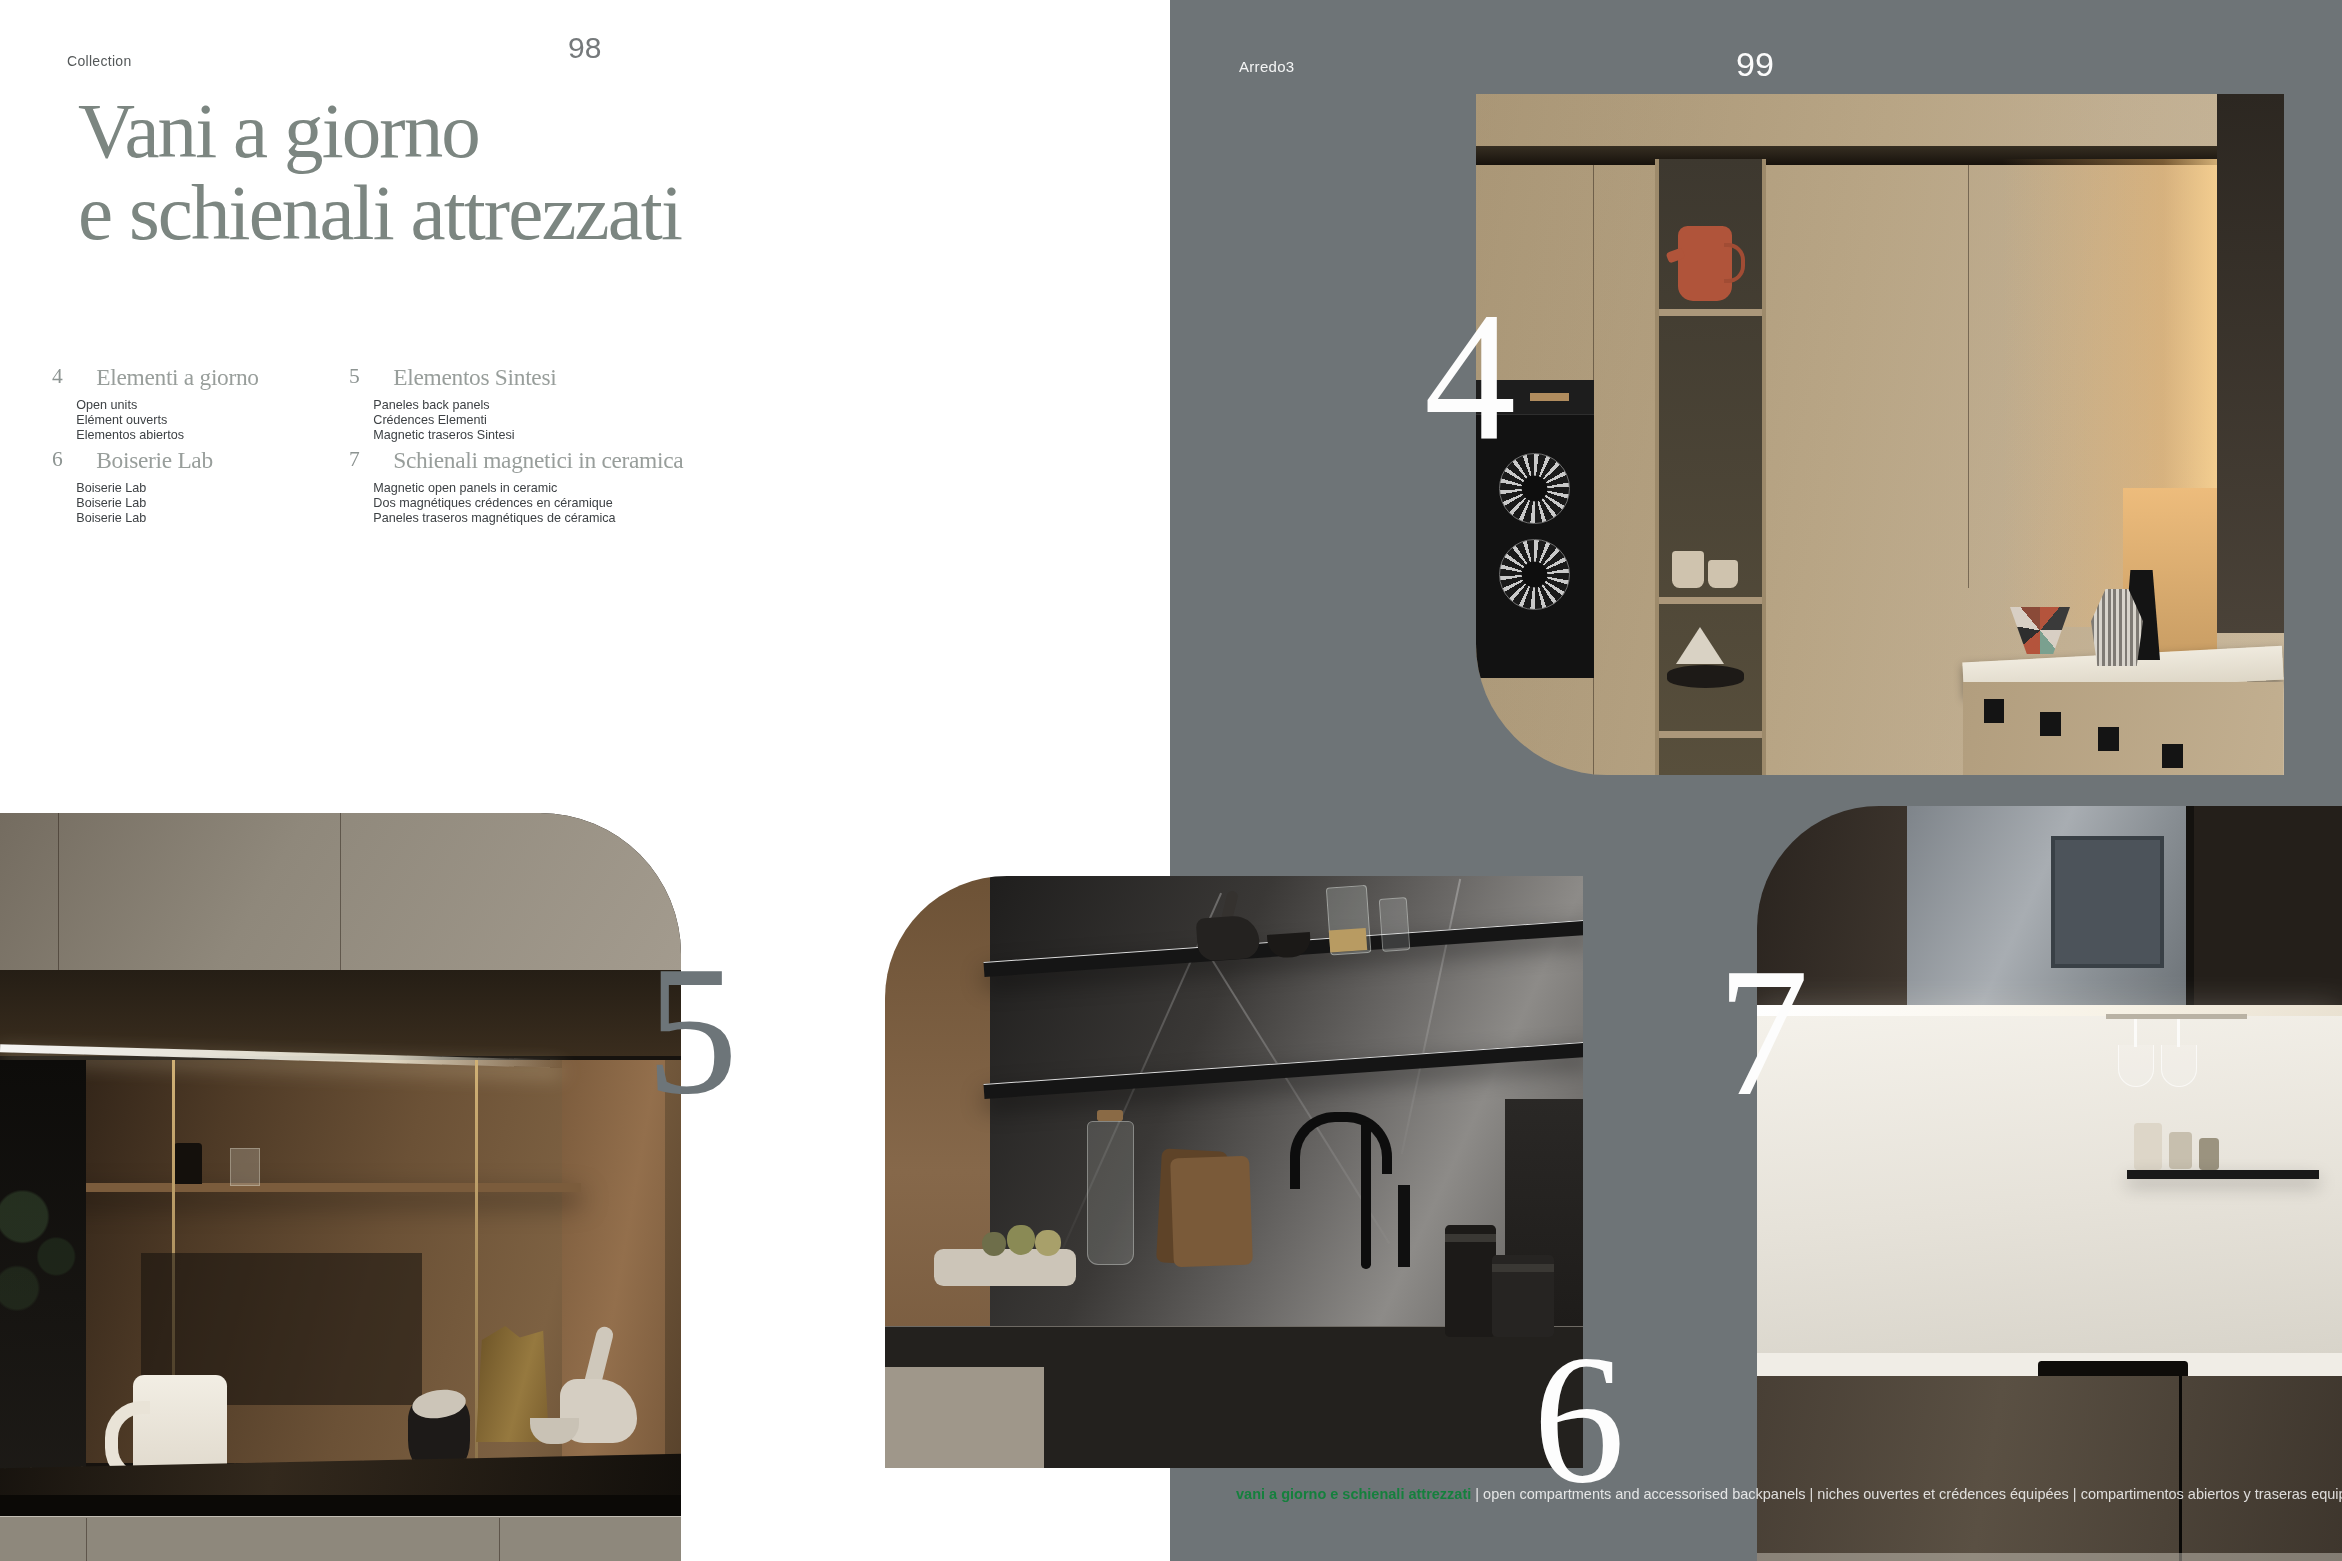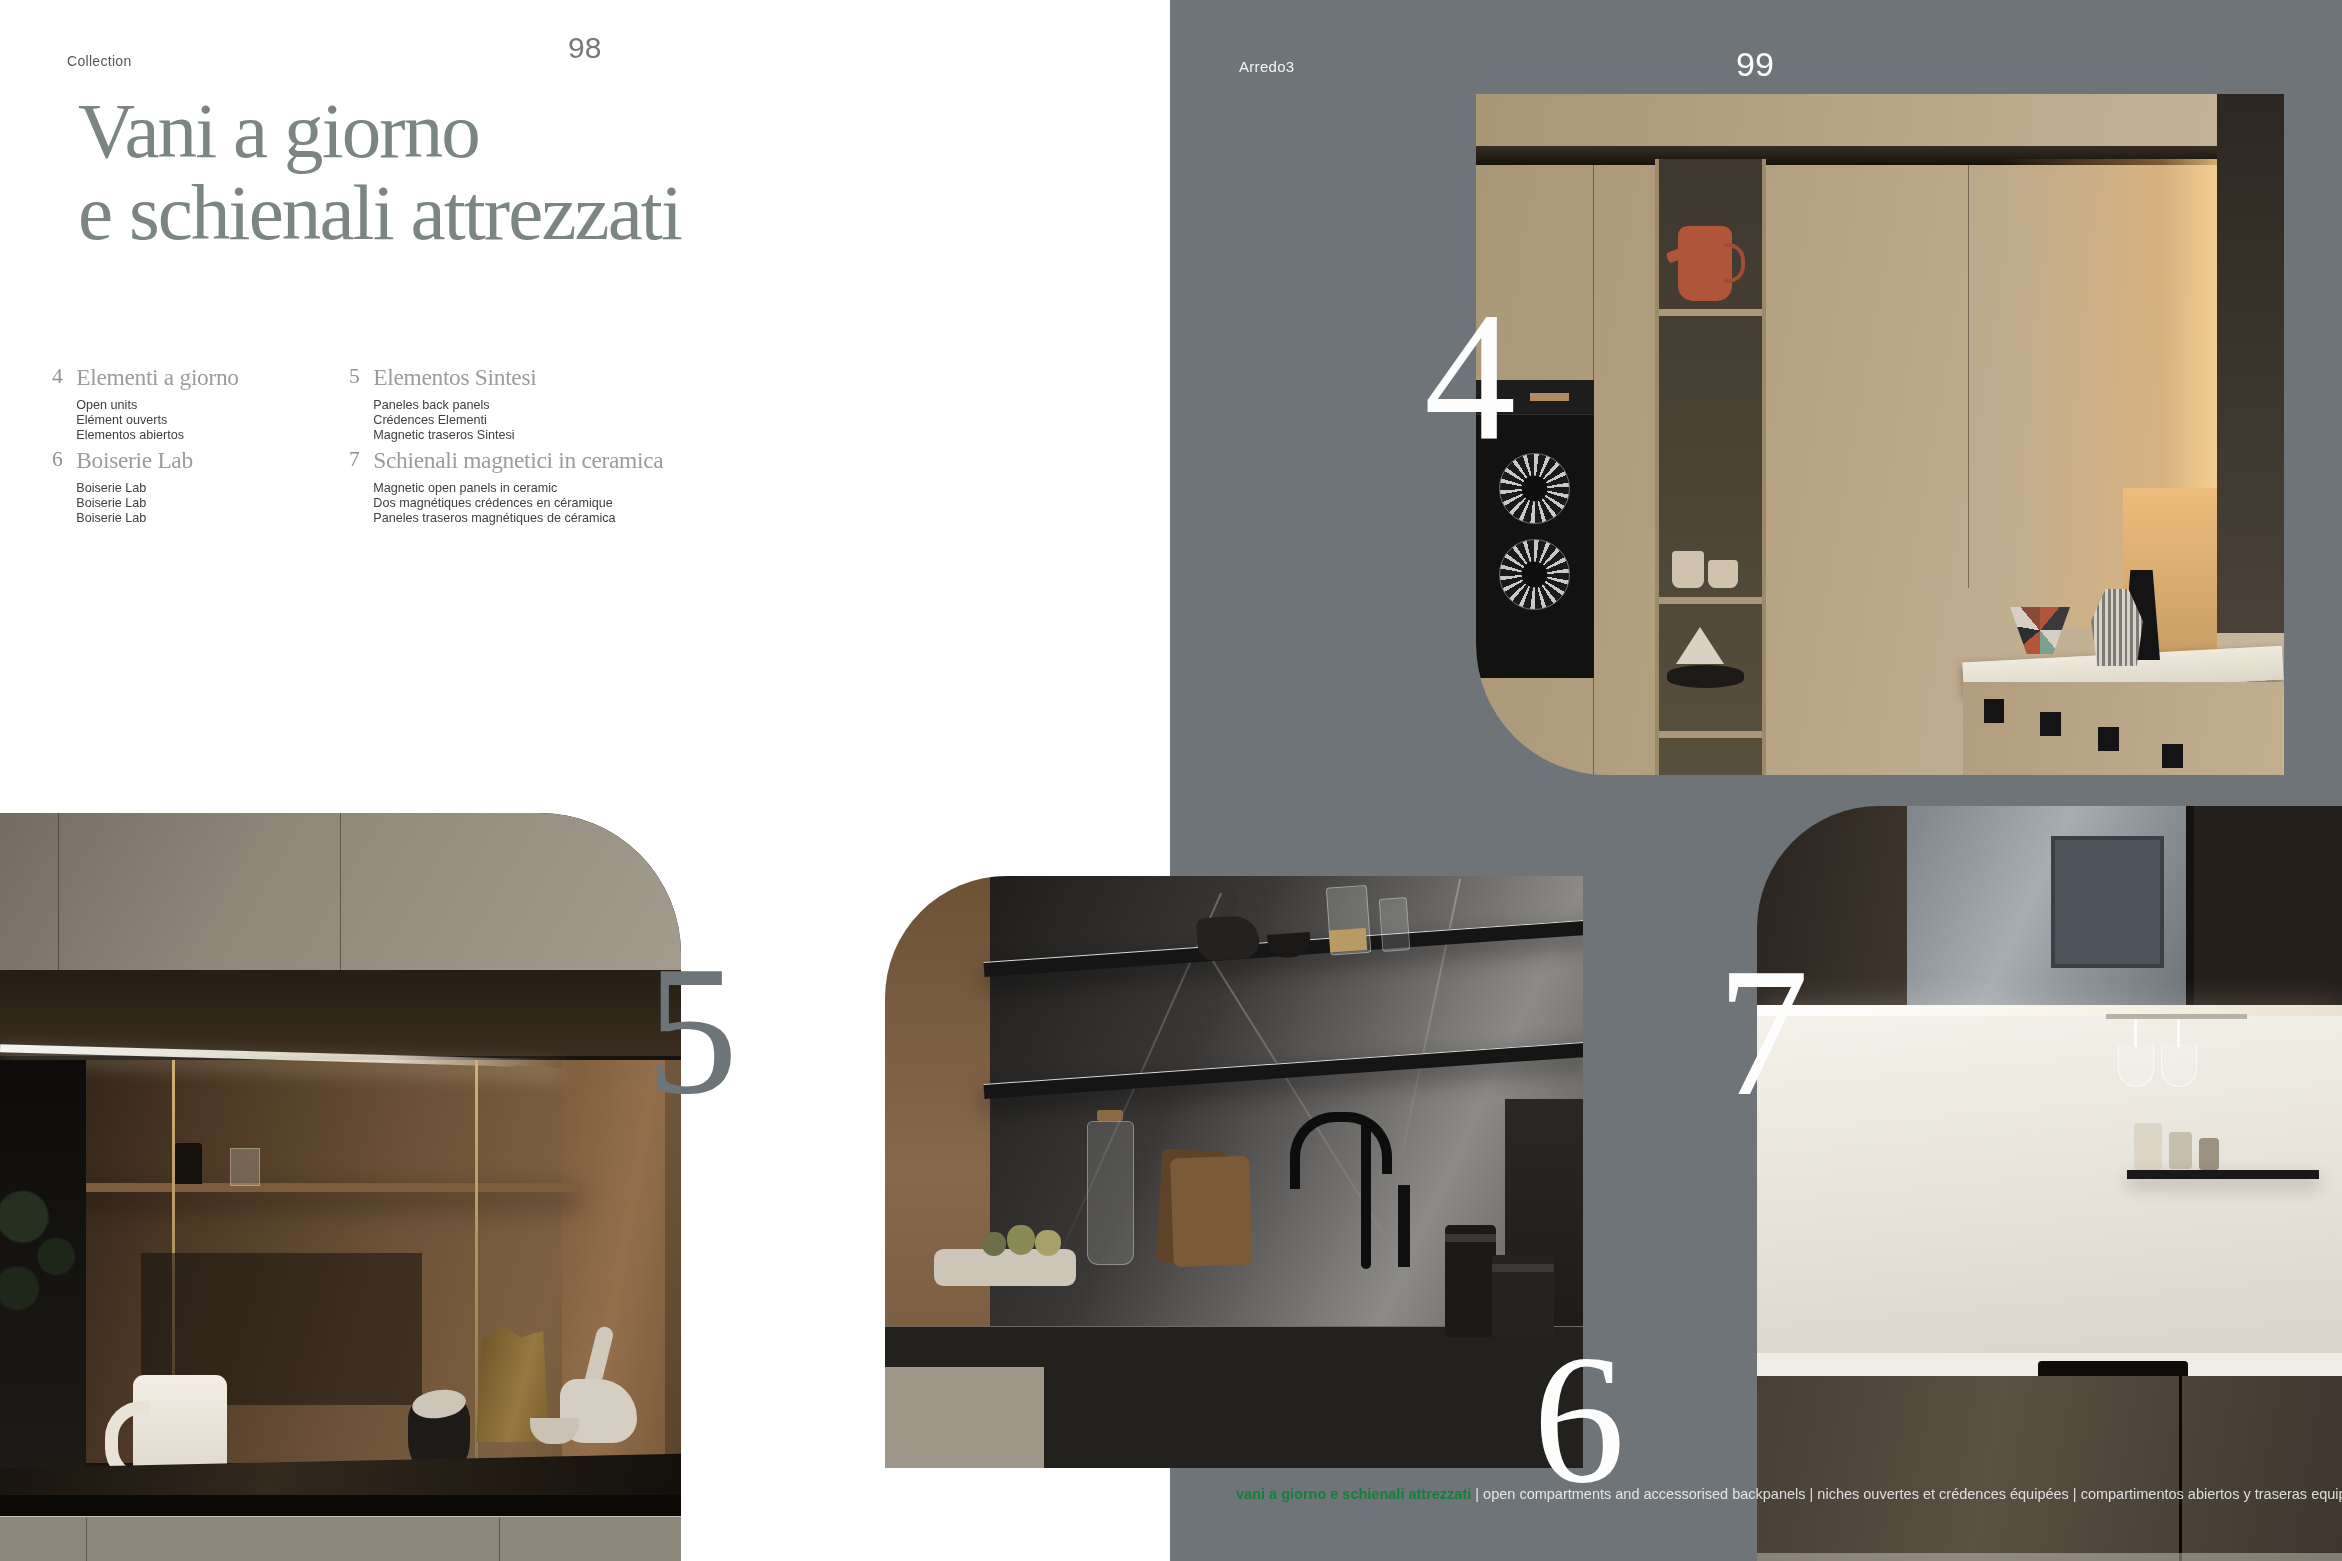--- a/index.html
+++ b/index.html
@@ -11,21 +11,21 @@
   .eyebrow{font-size:14px;color:#545859;letter-spacing:0.3px;}
   .pagenum-left{font-size:30px;color:#75797b;font-weight:400;}
   .brand{font-size:15px;color:#f4f5f5;letter-spacing:0.3px;}
   .pagenum-right{font-size:34px;color:#fbfbfb;font-weight:400;}
   .title{font-family:"Liberation Serif",serif;font-weight:400;color:#7c8681;
          font-size:79px;line-height:82px;letter-spacing:-1.9px;}
   .item{display:flex;align-items:flex-start;}
   .item-num{font-family:"Liberation Serif",serif;font-size:21.5px;color:#8d9492;width:20.6px;flex:none;}
   .item-body{margin-left:3.7px;}
   .item-title{font-family:"Liberation Serif",serif;font-size:23.4px;line-height:26px;color:#989e9b;
-              letter-spacing:-0.3px;white-space:nowrap;}
+              letter-spacing:-0.3px;white-space:nowrap;margin-left:20px;}
   .item-lines{margin-top:8.4px;font-size:12.6px;line-height:15px;color:#3d4144;}
   .fig-num{font-family:"Liberation Serif",serif;font-size:184px;line-height:1;font-weight:400;}
   .caption{font-size:14.5px;line-height:19px;white-space:nowrap;}
   .caption b{color:#15803d;font-weight:bold;}
   .caption span.rest{color:rgba(255,255,255,.82);font-weight:normal;}
 
   
   .gray-page{left:1170px;top:0;width:1172px;height:1562px;background:#6e7477;}
 
   

